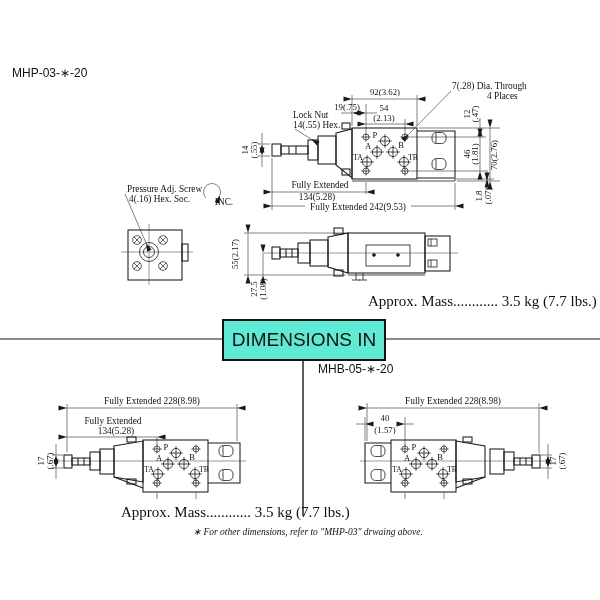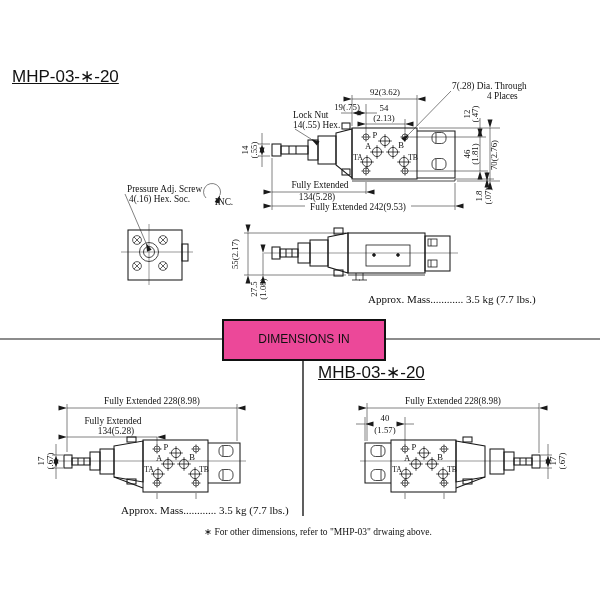--- a/index.html
+++ b/index.html
@@ -1,24 +1,24 @@
 <!DOCTYPE html>
 <html><head>
 <meta charset="utf-8">
 <style>
   html,body{margin:0;padding:0;background:#fff;}
   #page{position:relative;width:600px;height:600px;background:#ffffff;overflow:hidden;
         font-family:"Liberation Serif",serif;color:#111;}
   svg{position:absolute;left:0;top:0;}
-  .t{position:absolute;font-family:"Liberation Sans",sans-serif;font-size:17px;color:#111;white-space:nowrap;text-decoration:underline;}
-  .mass{position:absolute;font-size:11px;white-space:nowrap;color:#111;}
+  .t{position:absolute;font-family:"Liberation Sans",sans-serif;font-size:12px;color:#111;white-space:nowrap;}
+  .mass{position:absolute;font-size:15px;white-space:nowrap;color:#111;}
   .units{position:absolute;left:222px;top:319px;width:160px;height:38px;border:2.2px solid #111;
-         background:#ec4899;display:flex;flex-direction:column;align-items:center;justify-content:center;
-         font-family:"Liberation Sans",sans-serif;font-size:12px;line-height:1.28;z-index:3;}
-  .foot{position:absolute;left:160px;top:526px;width:316px;text-align:center;font-size:9.5px;color:#111;}
+         background:#5eead4;display:flex;flex-direction:column;align-items:center;justify-content:center;
+         font-family:"Liberation Sans",sans-serif;font-size:19px;line-height:1.28;z-index:3;}
+  .foot{position:absolute;left:150px;top:526px;width:316px;text-align:center;font-size:9.5px;color:#111;font-style:italic;}
   
   .o{fill:none;stroke:#1a1a1a;stroke-width:1.05;}
   .o2{fill:none;stroke:#1a1a1a;stroke-width:0.8;}
   .thin{fill:none;stroke:#1a1a1a;stroke-width:0.55;}
   .cl{fill:none;stroke:#1a1a1a;stroke-width:0.45;}
   text{fill:#111;}
   .d{font:8.8px "Liberation Serif",serif;}
   .lb{font:9.3px "Liberation Serif",serif;}
   .pl{font:8.6px "Liberation Serif",serif;text-anchor:middle;}
   .ps{font:7.6px "Liberation Serif",serif;text-anchor:middle;}
@@ -337,21 +337,21 @@
       <text class="lb mid" x="453" y="404">Fully Extended 228(8.98)</text>
       <text class="d mid" x="385" y="421">40</text>
       <text class="d mid" x="385" y="433">(1.57)</text>
       <text class="d mid" x="556" y="461" transform="rotate(-90 556 461)">17</text>
       <text class="d mid" x="565" y="461" transform="rotate(-90 565 461)">(.67)</text>
     </g>
   </g>
 </svg>
 
   <div class="t" style="left:12px;top:66px;">MHP-03-∗-20</div>
-  <div class="t" style="left:318px;top:362px;">MHB-03-∗-20</div>
+  <div class="t" style="left:318px;top:362px;">MHB-05-∗-20</div>
 
   <div class="units">
     <div>DIMENSIONS IN</div>
   </div>
 
   <div class="mass" style="left:368px;top:293px;">Approx. Mass............ 3.5 kg (7.7 lbs.)</div>
   <div class="mass" style="left:121px;top:504px;">Approx. Mass............ 3.5 kg (7.7 lbs.)</div>
 
   <div class="foot">∗ For other dimensions, refer to "MHP-03" drwaing above.</div>
 </div>

